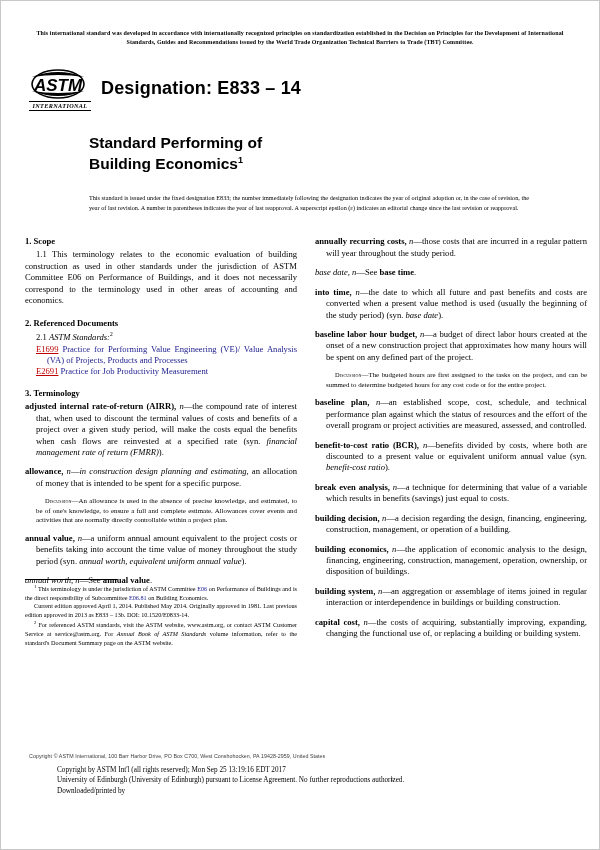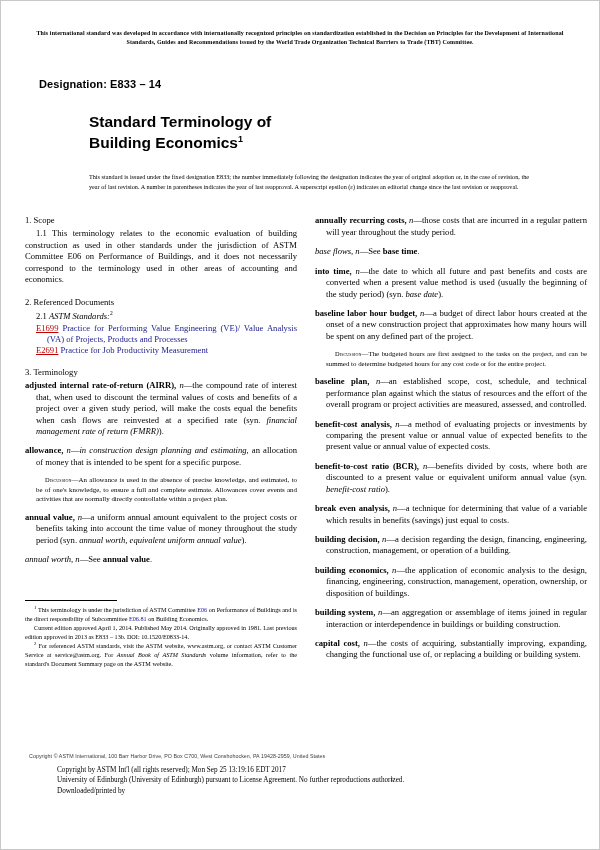--- a/index.html
+++ b/index.html
@@ -49,21 +49,21 @@
     font-size: 6.2px;
     letter-spacing: 0.06em;
     border-top: 1.6px solid #000;
     border-bottom: 1.6px solid #000;
     margin-top: 1px;
     padding: 0.5px 0;
   }
   .designation {
     font-family: "Liberation Sans", sans-serif;
     font-weight: bold;
-    font-size: 11px;
+    font-size: 18px;
     margin-left: 10px;
     margin-top: 12px;
     letter-spacing: 0.01em;
   }
   .title-block {
     margin: 22px 0 0 88px;
     width: 440px;
   }
   .doc-title {
     font-family: "Liberation Sans", sans-serif;
@@ -87,21 +87,21 @@
     display: flex;
     margin: 24px 24px 0 24px;
     gap: 18px;
   }
   .col {
     width: 272px;
     flex: 0 0 272px;
     position: relative;
   }
   .sec-head {
-    font-weight: normal;
+    font-weight: bold;
     font-size: 8.6px;
     margin: 0 0 3px 0;
     text-indent: 0;
   }
   .sec-head.spaced { margin-top: 11px; }
   p.body {
     font-size: 8.6px;
     line-height: 1.33;
     text-align: justify;
     margin: 0;
@@ -198,26 +198,35 @@
   }
 </style>
 </head>
 <body>
 
 <div class="page">
 
   <div class="wto-note">This international standard was developed in accordance with internationally recognized principles on standardization established in the Decision on Principles for the Development of International Standards, Guides and Recommendations issued by the World Trade Organization Technical Barriers to Trade (TBT) Committee.</div>
 
   <div class="masthead">
+    <div class="astm-logo">
+      <svg width="58" height="32" viewBox="0 0 58 32">
+        <ellipse cx="29" cy="16" rx="26" ry="14" fill="none" stroke="#000" stroke-width="1.6"></ellipse>
+        <text x="29" y="23" font-family="Liberation Sans, sans-serif" font-size="17" font-weight="bold" text-anchor="middle" fill="#000" font-style="italic">ASTM</text>
+        <path d="M3 9 Q29 -1 55 9 Q29 5 3 9 Z" fill="#000"></path>
+        <path d="M3 23 Q29 33 55 23 Q29 27 3 23 Z" fill="#000"></path>
+      </svg>
+      <div class="astm-intl">INTERNATIONAL</div>
+    </div>
     <div class="designation">Designation: E833 – 14</div>
   </div>
 
   <div class="title-block">
     <h1 class="doc-title">
-      <span>Standard Terminology of</span><br>
+      <span>Standard Performing of</span><br>
       <span>Building Economics</span><span class="sup">1</span>
     </h1>
     <p class="issue-note">This standard is issued under the fixed designation E833; the number immediately following the designation indicates the year of original adoption or, in the case of revision, the year of last revision. A number in parentheses indicates the year of last reapproval. A superscript epsilon (ε) indicates an editorial change since the last revision or reapproval.</p>
   </div>
 
   <div class="columns">
 
     <div class="col">
 
       <div class="sec-head">1. Scope</div>
@@ -247,31 +256,30 @@
         <p class="fn">Current edition approved April 1, 2014. Published May 2014. Originally approved in 1981. Last previous edition approved in 2013 as E833 – 13b. DOI: 10.1520/E0833-14.</p>
         <p class="fn"><span class="sup">2</span><span> For referenced ASTM standards, visit the ASTM website, www.astm.org, or contact ASTM Customer Service at service@astm.org. For </span><i>Annual Book of ASTM Standards</i><span> volume information, refer to the standard's Document Summary page on the ASTM website.</span></p>
       </div>
 
     </div>
 
     <div class="col">
 
       <p class="term"><b>annually recurring costs,</b> <i>n</i><span>—those costs that are incurred in a regular pattern will year throughout the study period.</span></p>
 
-      <p class="term"><i>base flows, n</i><span>—See </span><b>base time</b><span>.</span></p>
+      <p class="term"><i>base date, n</i><span>—See </span><b>base time</b><span>.</span></p>
 
       <p class="term"><b>into time,</b> <i>n</i><span>—the date to which all future and past benefits and costs are converted when a present value method is used (usually the beginning of the study period) (syn. </span><i>base date</i><span>).</span></p>
 
       <p class="term tight"><b>baseline labor hour budget,</b> <i>n</i><span>—a budget of direct labor hours created at the onset of a new construction project that approximates how many hours will be spent on any defined part of the project.</span></p>
 
       <p class="discussion"><span class="smallcaps">Discussion</span><span>—The budgeted hours are first assigned to the tasks on the project, and can be summed to determine budgeted hours for any cost code or for the entire project.</span></p>
 
       <p class="term"><b>baseline plan,</b> <i>n</i><span>—an established scope, cost, schedule, and technical performance plan against which the status of resources and the effort of the overall program or project activities are measured, assessed, and controlled.</span></p>
 
-      <p class="term"><b>benefit-cost analysis,</b> <i>n</i><span>—a method of evaluating projects or investments by comparing the present value or annual value of expected benefits to the present value or annual value of expected costs.</span></p>
 
       <p class="term"><b>benefit-to-cost ratio (BCR),</b> <i>n</i><span>—benefits divided by costs, where both are discounted to a present value or equivalent uniform annual value (syn. </span><i>benefit-cost ratio</i><span>).</span></p>
 
       <p class="term"><b>break even analysis,</b> <i>n</i><span>—a technique for determining that value of a variable which results in benefits (savings) just equal to costs.</span></p>
 
       <p class="term"><b>building decision,</b> <i>n</i><span>—a decision regarding the design, financing, engineering, construction, management, or operation of a building.</span></p>
 
       <p class="term"><b>building economics,</b> <i>n</i><span>—the application of economic analysis to the design, financing, engineering, construction, management, operation, ownership, or disposition of buildings.</span></p>
 
       <p class="term"><b>building system,</b> <i>n</i><span>—an aggregation or assemblage of items joined in regular interaction or interdependence in buildings or building construction.</span></p>

